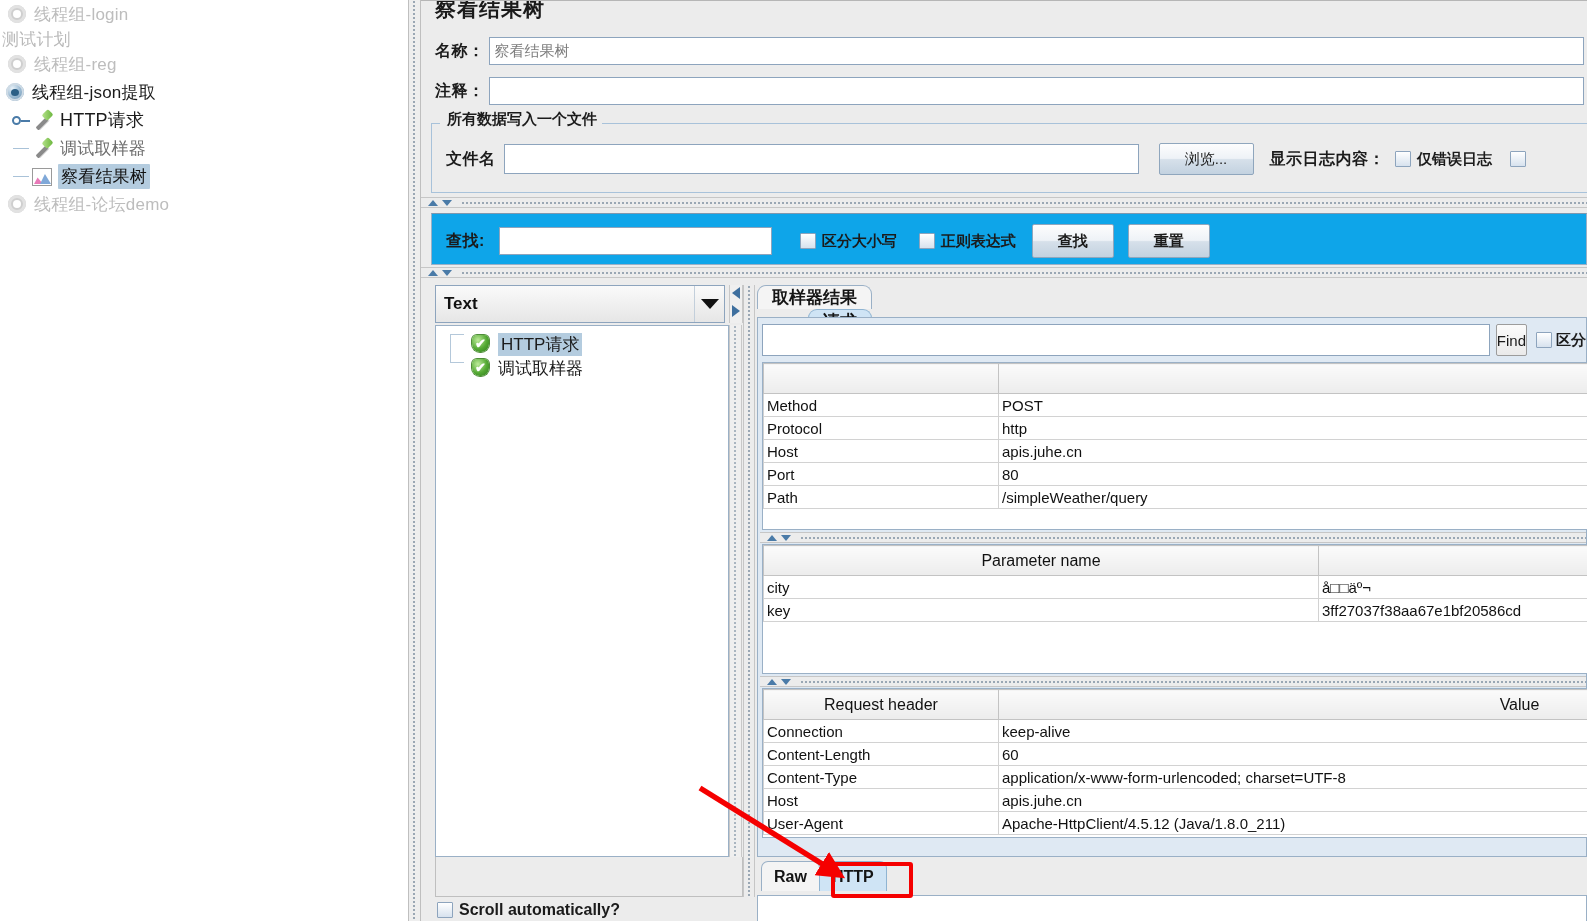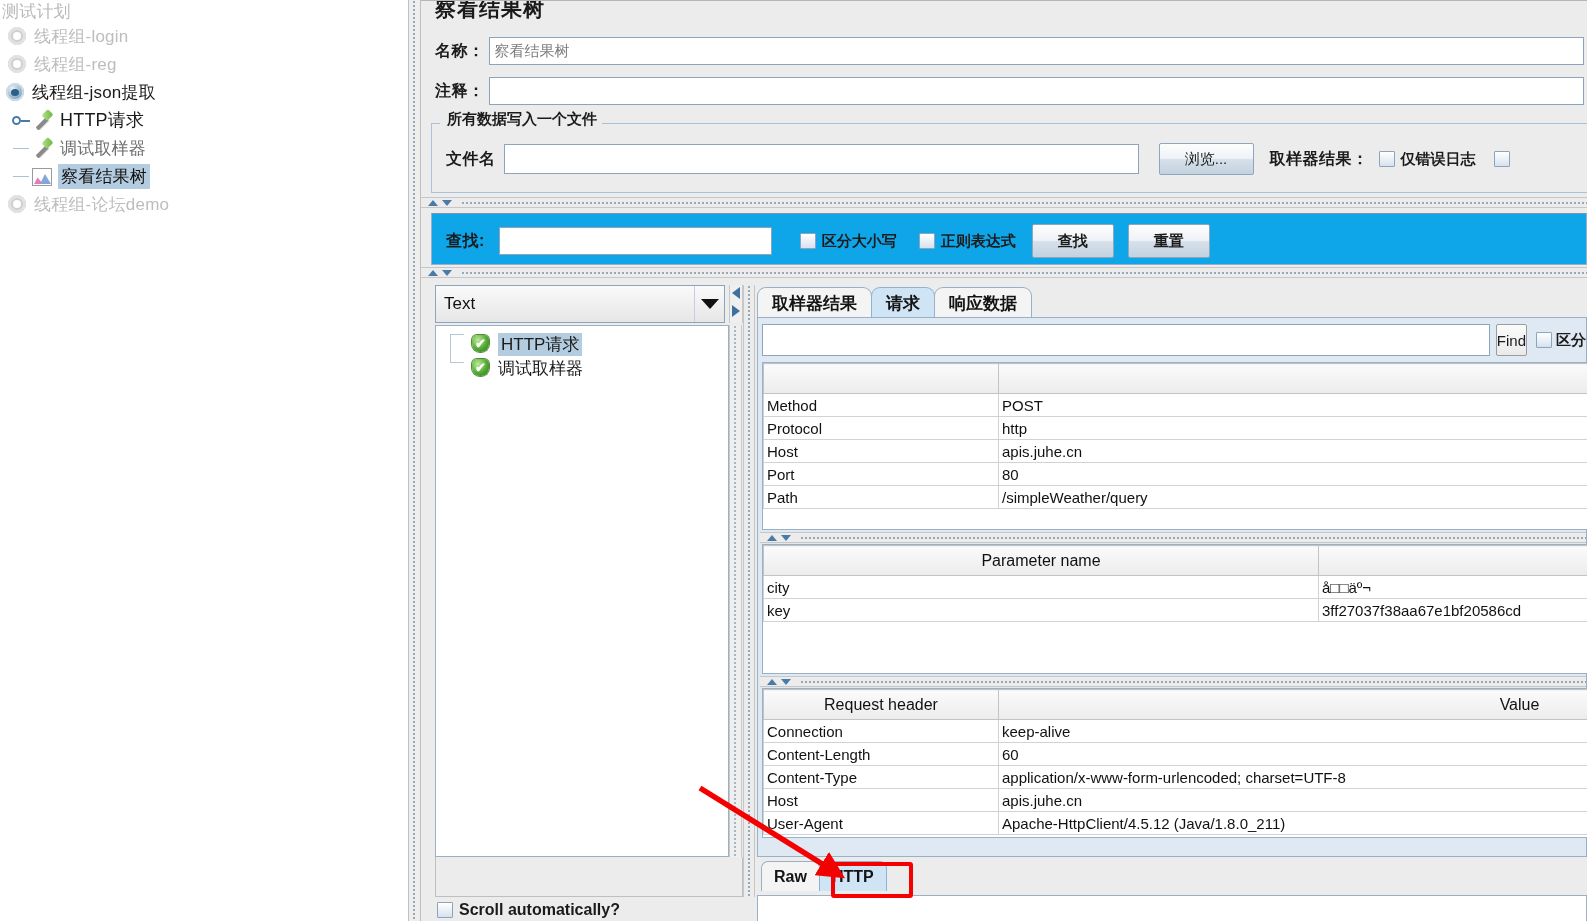--- a/index.html
+++ b/index.html
@@ -171,21 +171,21 @@
   .sunken {
     position:absolute; background:#0ea5e9;
     border:1px solid #9ab0c6; border-top-color:#7e97ae;text-decoration:underline;
   }
 
   
   .jcombo {
     position:absolute; background: linear-gradient(#fafafa,#e6e6e6);
     border:1px solid #8da4bd; display:flex; align-items:center;
   }
-  .jcombo .val { flex:1; font-size:17px; font-weight:normal; color:#111; padding-left:8px; }
+  .jcombo .val { flex:1; font-size:17px; font-weight:bold; color:#111; padding-left:8px; }
   .jcombo .arrow-btn {
     width: 30px; height:100%; display:flex; align-items:center; justify-content:center;
     border-left:1px solid #c3cfdb;
   }
   .tri-down { width:0;height:0;border-left:9px solid transparent;border-right:9px solid transparent;border-top:10px solid #111; }
 
   
   .res-tree {
     position:absolute; background:#fff; border:1px solid #9ab0c6; overflow:hidden;
   }
@@ -237,27 +237,27 @@
   }
   #arrow-svg { position:absolute; left:0; top:0; width:1587px; height:921px; pointer-events:none; }
 </style>
 </head>
 <body>
 
 <div id="root">
 
   <div id="tree-panel">
 
-    <div class="tree-row" style="height:22px;padding-left:2px;">
-      <span class="lbl" style="color:#b9b9b9;font-size:17px;">测试计划</span>
-    </div>
-
     <div class="tree-row dim" style="padding-left:6px;">
       <span class="ic ic-gear"></span>
       <span class="lbl">线程组-login</span>
+    </div>
+
+    <div class="tree-row" style="height:22px;padding-left:2px;">
+      <span class="lbl" style="color:#b9b9b9;font-size:17px;">测试计划</span>
     </div>
 
     <div class="tree-row dim" style="padding-left:6px;">
       <span class="ic ic-gear"></span>
       <span class="lbl">线程组-reg</span>
     </div>
 
     <div class="tree-row active-branch" style="padding-left:4px;">
       <span class="ic ic-ball"></span>
       <span class="lbl" style="color:#1b1b1b;">线程组-json提取</span>
@@ -316,21 +316,21 @@
 
     <div class="group-box" style="left:10px; top:122px; width:1160px; height:70px;">
       <div class="top-left-bar" style="left:0; width:8px;"></div>
       <div class="top-right-bar" style="left:170px; right:0;"></div>
       <div class="legend">所有数据写入一个文件</div>
 
       <div class="form-row" style="left:14px; top:20px;justify-content:flex-end;">
         <span class="form-label">文件名</span>
         <input class="jinput empty" style="margin-left: 8px; width: 635px; height: 30px;" value="">
         <div class="jbutton" style="margin-left:20px; width:95px; height:32px; font-weight:normal;">浏览...</div>
-        <span class="form-label" style="margin-left:16px;">取样器结果：</span>
+        <span class="form-label" style="margin-left:16px;">显示日志内容：</span>
         <span class="jcheck" style="margin-left:10px;"></span>
         <span class="chk-label">仅错误日志</span>
         <span class="jcheck" style="margin-left:18px;"></span>
       </div>
     </div>
 
     <div class="hsplit" style="top:196px;">
       <div class="ar up"></div>
       <div class="ar dn"></div>
       <div class="dots"></div>
@@ -393,21 +393,21 @@
     <div class="form-row" style="left:16px; top:868px;margin-top:32px;">
       <span class="jcheck"></span>
       <span class="chk-label" style="font-size:16px;">Scroll automatically?</span>
     </div>
     <div style="position:absolute;left:14px;top:856px;width:308px;height:40px;border:1px solid #bfbfbf;border-top:none;pointer-events:none;"></div>
 
     <div style="position:absolute;left:322px;top:284px;width:12px;height:612px;background:#ececec;border-left:1px solid #c6c6c6;border-right:1px solid #c6c6c6;">
       <div style="position:absolute;left:3px;top:0;bottom:0;width:5px;background-image:radial-gradient(#9aa7b4 0.8px, transparent 0.9px);background-size:4px 4px;"></div>
     </div>
 
-    <div class="tabstrip" style="left:336px; top:284px;">
+    <div class="tabstrip" style="left:336px; top:284px;flex-direction:column;">
       <div class="jtab">取样器结果</div>
       <div class="jtab sel">请求</div>
       <div class="jtab">响应数据</div>
     </div>
 
     <div style="position:absolute;left:336px;top:316px;right:0;height:540px;background:#dfe9f3;border:1px solid #9ab0c6;">
 
       <div style="position:absolute;left:4px;top:4px;right:0;height:36px;display:flex;align-items:center;">
         <input class="jinput empty" style="width: 1090px; height: 32px; border: 1px solid rgb(141, 164, 189);" value="">
         <div class="jbutton plain" style="margin-left:6px;width:44px;height:32px;font-size:15px;">Find</div>

